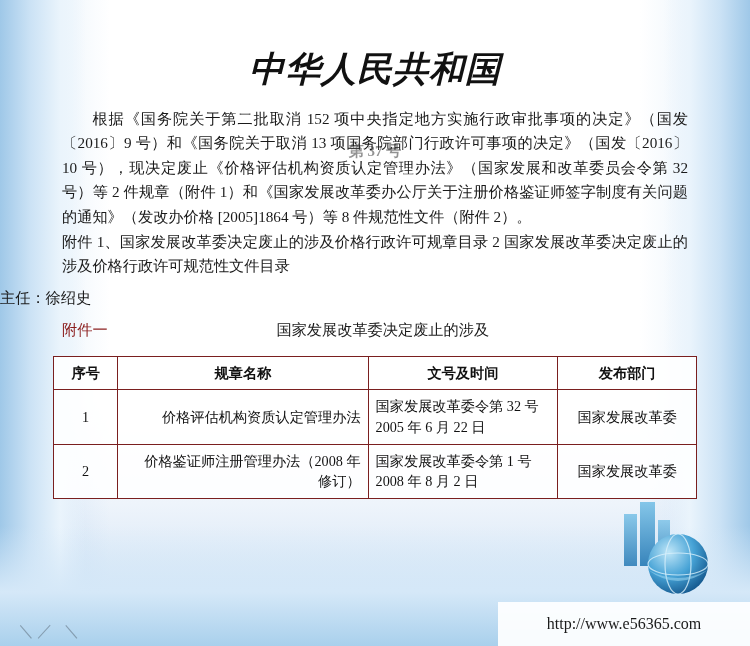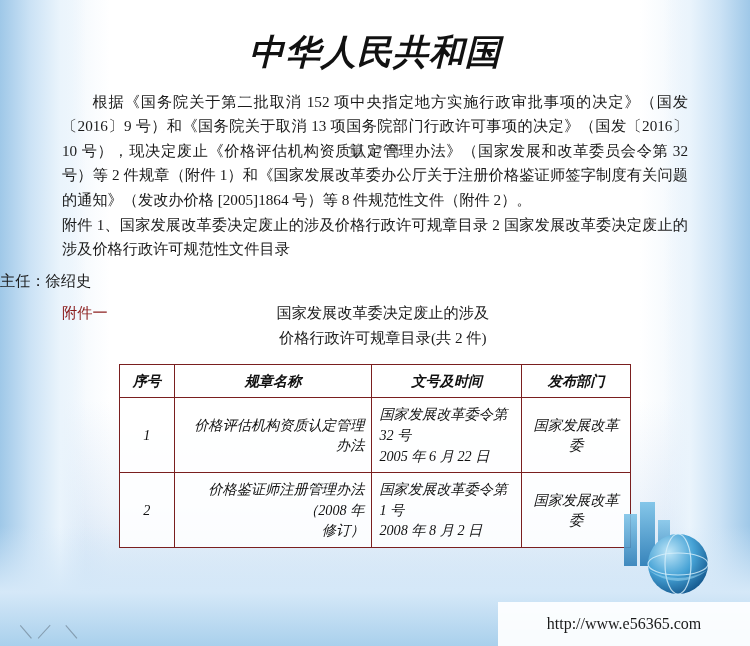--- a/index.html
+++ b/index.html
@@ -41,21 +41,21 @@
   .edge-bottom {
     position: absolute;
     left: 0; right: 0; bottom: 0;
     height: 120px;
     background: linear-gradient(to top, #a9d0ec 0%, #d5e8f8 45%, rgba(255,255,255,0) 100%);
     pointer-events: none;
   }
   .title-block {
     position: relative;
     text-align: center;
-    padding-top: 30px;
+    padding-top: 47px;
     z-index: 3;
   }
   .title-line {
     font-family: "Liberation Serif", serif;
     font-weight: bold;
     font-style: italic;
     font-size: 35px;
     letter-spacing: 1px;
     color: #111111;
     line-height: 1.3;
@@ -118,26 +118,25 @@
   }
   .attach-center {
     flex: 1 1 auto;
     text-align: center;
     padding-right: 40px;
   }
   table.reg-table {
     position: relative;
     z-index: 3;
     margin: 14px auto 0 auto;
-    width: 512px;
+    width: 644px;
     border-collapse: collapse;
     font-size: 14.2px;
     color: #111111;
     background: rgba(255,255,255,0.85);
-    font-style: italic;
   }
   table.reg-table th,
   table.reg-table td {
     border: 1px solid #7a1f1f;
     padding: 6px 7px;
     line-height: 1.45;
     vertical-align: middle;
   }
   table.reg-table th {
     font-weight: bold;
@@ -205,21 +204,20 @@
   </div>
 
   <div class="sign-block">
     <div>主任：徐绍史</div>
   </div>
 
   <div class="attach-row">
     <div class="attach-label">附件一</div>
     <div class="attach-center">
       <div>国家发展改革委决定废止的涉及</div>
-      <div>价格行政许可规章目录(共 2 件)</div>
     </div>
   </div>
 
   <table class="reg-table">
     <thead>
       <tr>
         <th class="col-no">序号</th>
         <th class="col-name">规章名称</th>
         <th class="col-doc">文号及时间</th>
         <th class="col-dept">发布部门</th>

